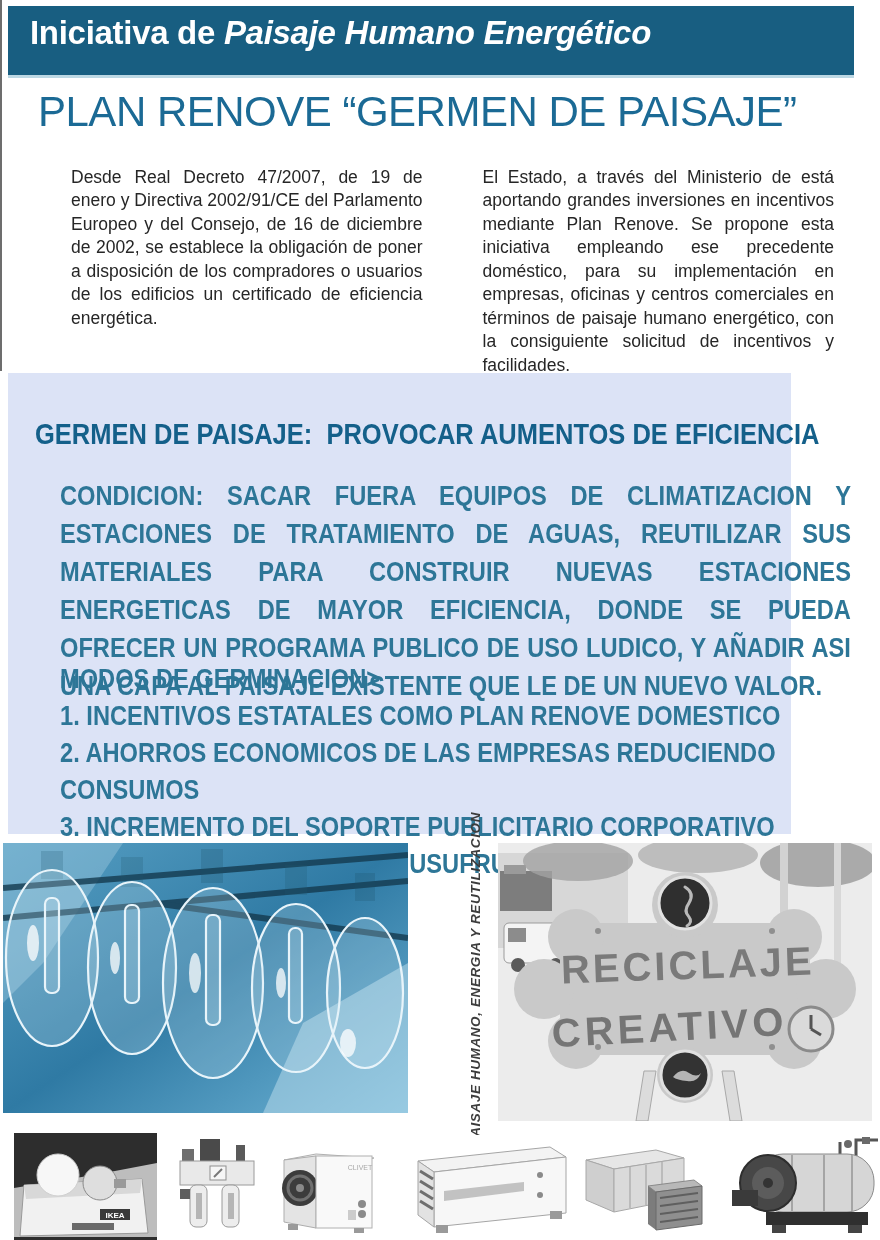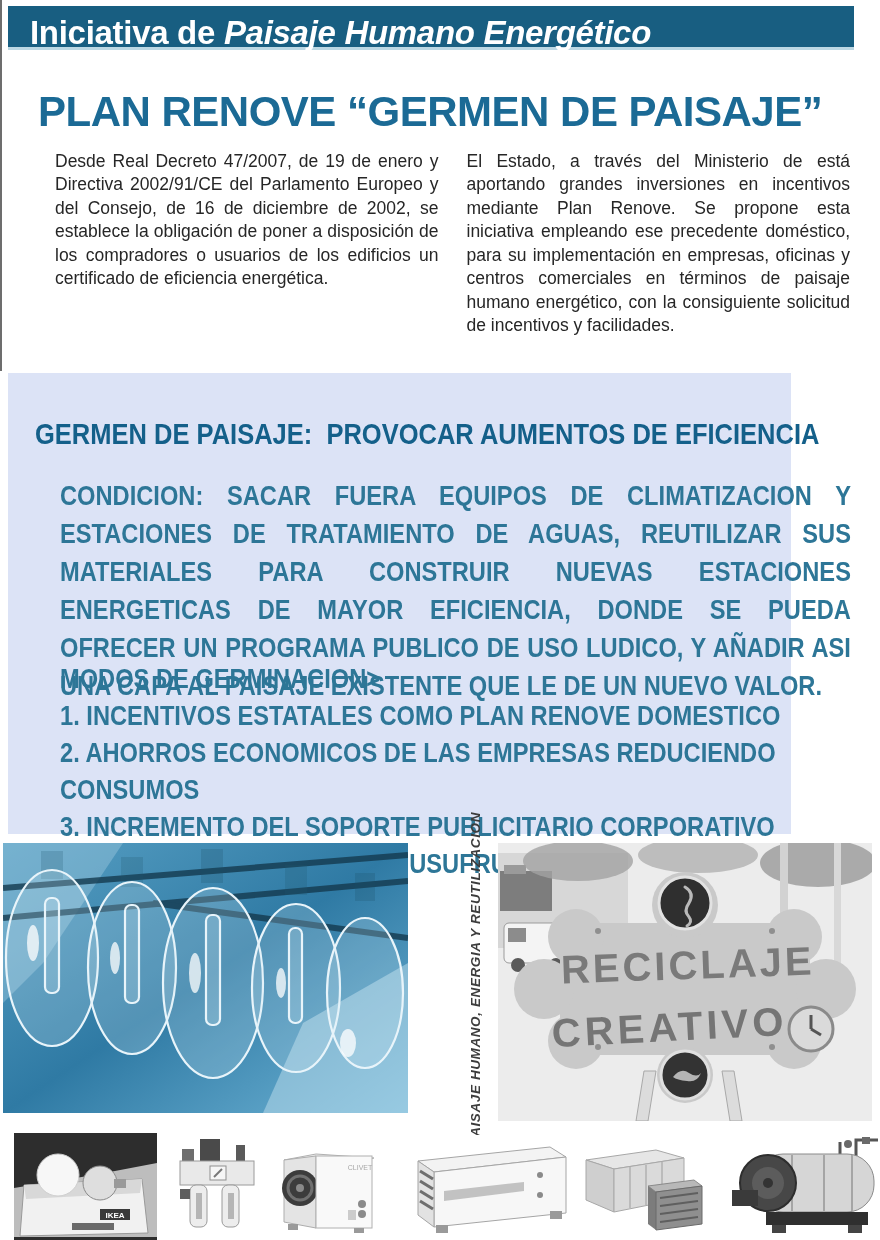--- a/index.html
+++ b/index.html
@@ -3,40 +3,40 @@
 <meta charset="utf-8">
 <style>
   html,body { margin:0; padding:0; background:#ffffff; }
   .page {
     position:relative; width:880px; height:1240px; background:#ffffff;
     font-family:"Liberation Sans", sans-serif; overflow:hidden;
   }
   .scan-line-left { position:absolute; left:0; top:0; width:2px; height:371px; background:#6d6d6d; }
 
   .header-bar {
-    position:absolute; left:8px; top:6px; width:846px; height:44px;
+    position:absolute; left:8px; top:6px; width:846px; height:72px;
     background:#185e81; color:#ffffff; box-sizing:border-box;
     font-size:33px; font-weight:bold; line-height:54px; padding-left:22px;
     letter-spacing:-0.3px; border-bottom:3px solid #bcd8e4;
   }
   .header-emphasis { font-style:italic; }
 
   .main-title {
     position:absolute; left:38px; top:88px;
-    font-size:42px; font-weight:bold; color:#1b6a95; letter-spacing:-0.5px;
+    font-size:42px; font-weight:normal; color:#1b6a95; letter-spacing:-0.5px;
     white-space:nowrap;
   }
 
   .intro {
     position:absolute; left:55px; top:150px; width:795px;
     display:flex; gap:28px;
     font-size:17.5px; line-height:1.34; color:#262626; text-align:justify;
   }
   .intro-col { width:50%; }
-  .intro p { margin:0; }
+  .intro p { margin:16px; }
 
   .blue-section {
     position:absolute; left:8px; top:373px; width:783px; height:461px;
     background:#dce3f6;
   }
   .section-heading {
     position:absolute; left:27px; top:44px; width:920px;
     font-size:30px; font-weight:bold; color:#14608a;
     transform:scaleX(0.85); transform-origin:left top; white-space:pre;
   }

